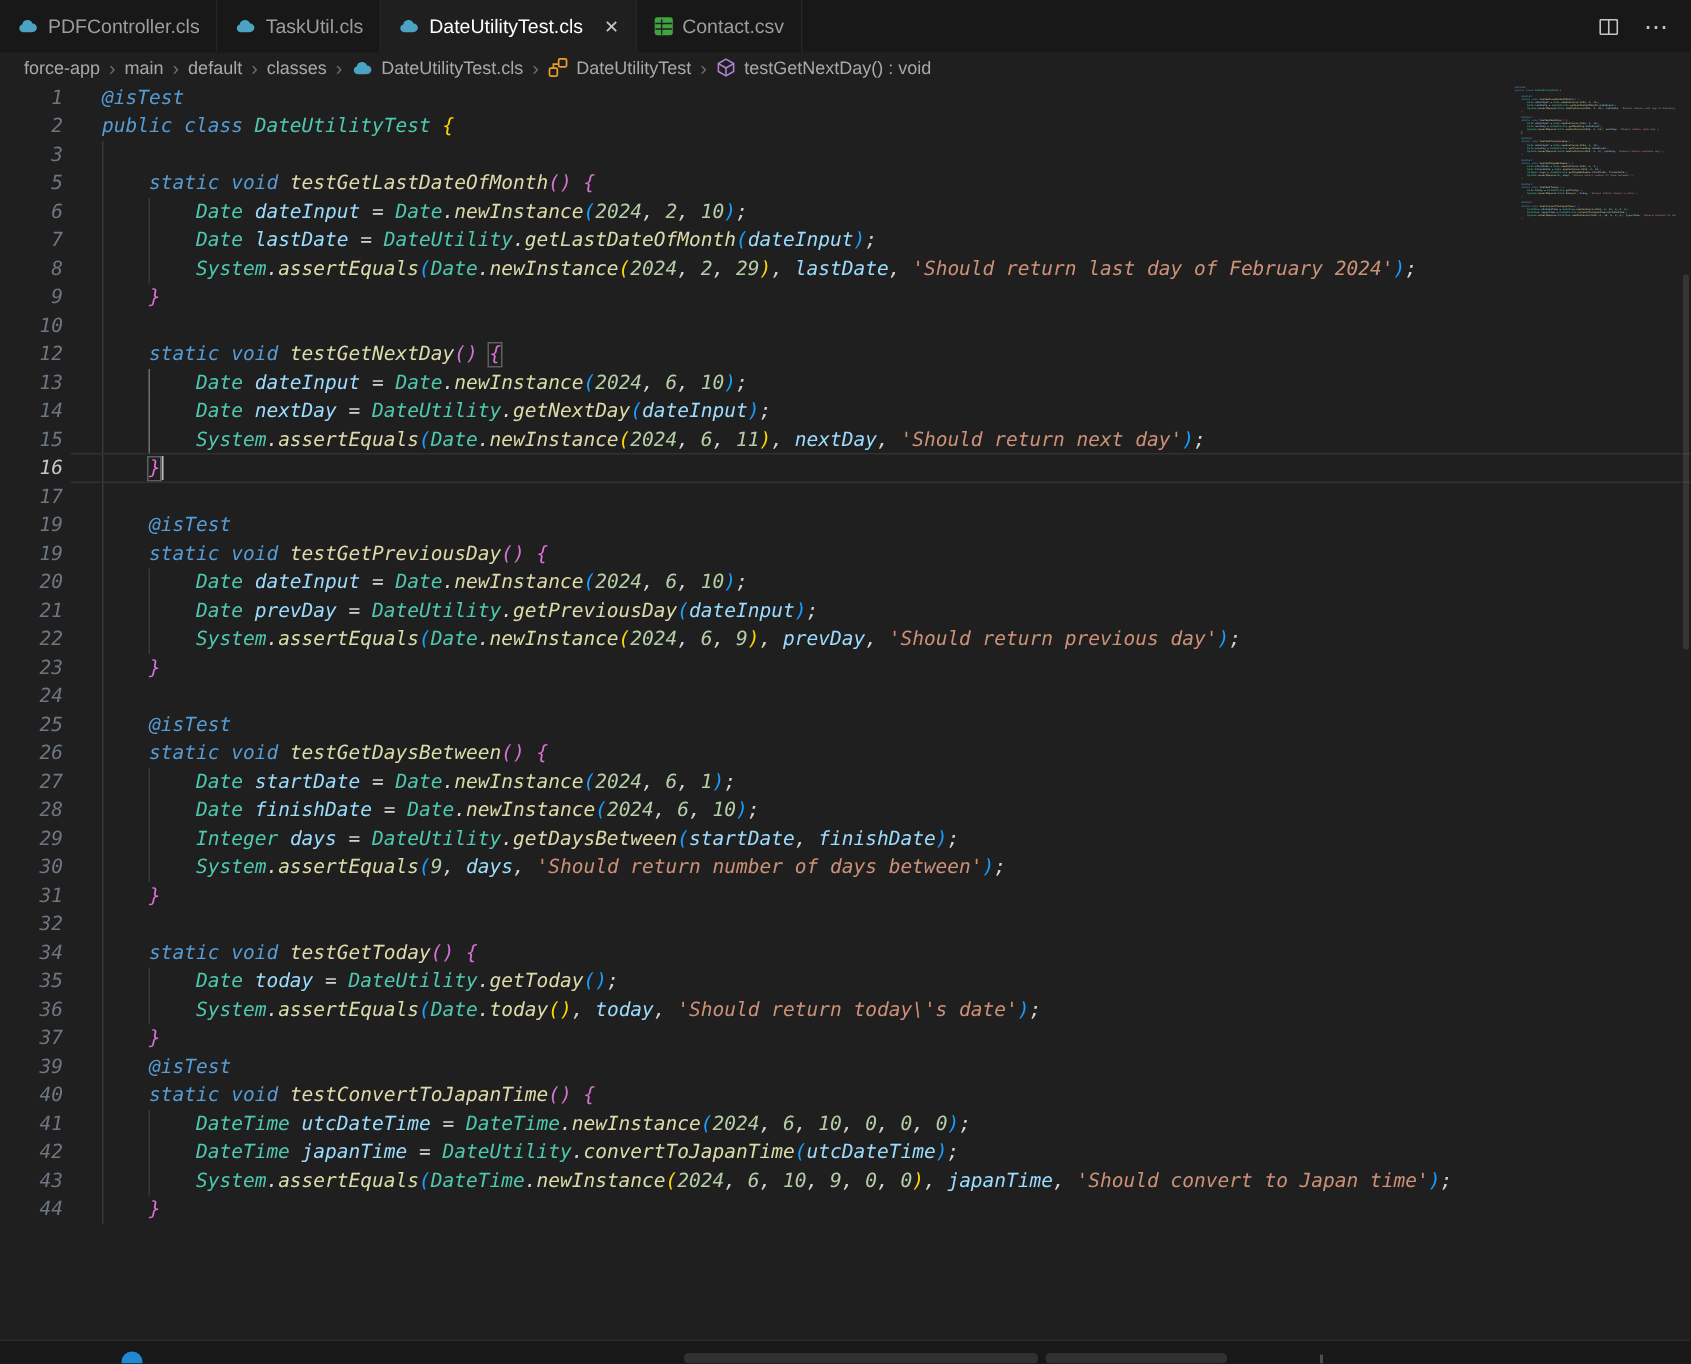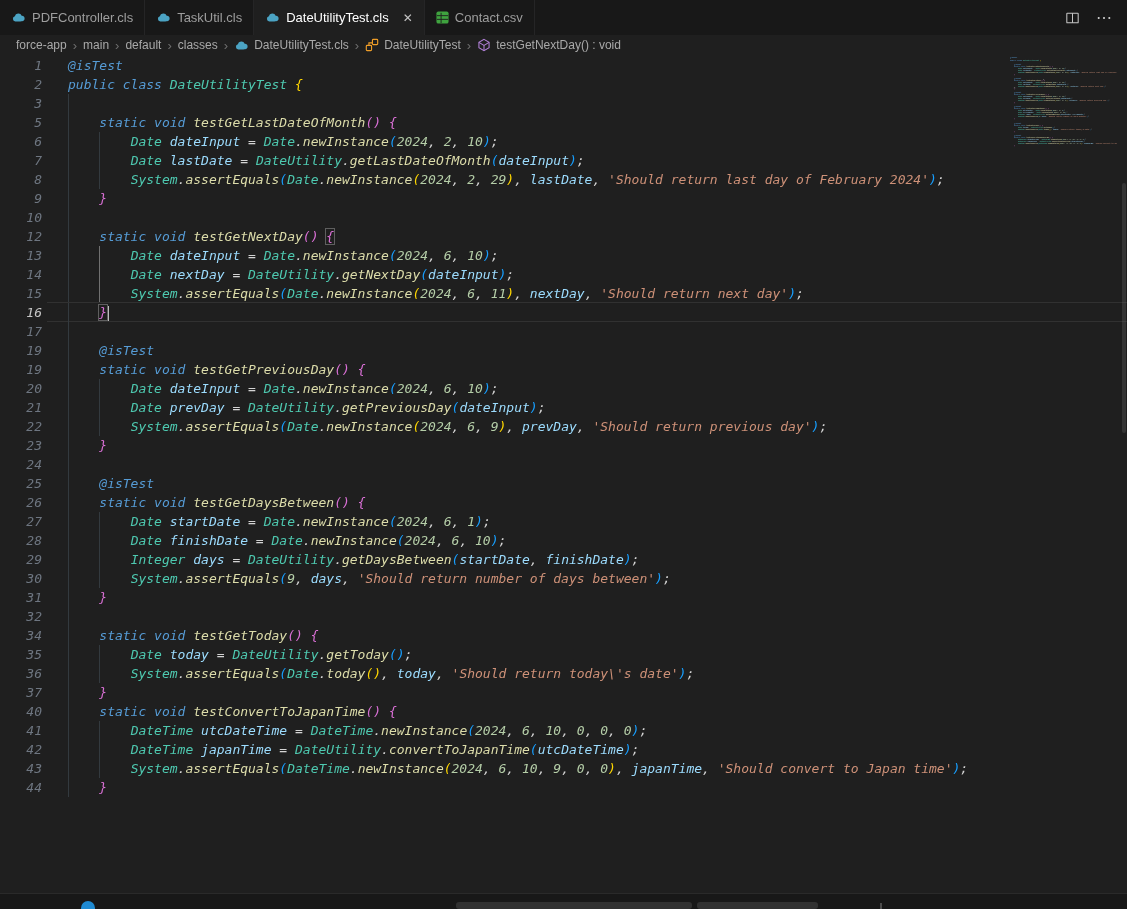--- a/index.html
+++ b/index.html
@@ -187,20 +187,21 @@
       <div class="line"><span class="ln">27</span><span class="guide" style="left: calc(0ch + 68px);"></span><span class="guide" style="left: calc(4ch + 68px);"></span><span class="src"><span class="tk-p">        </span><span class="tk-t">Date</span><span class="tk-p"> </span><span class="tk-v">startDate</span><span class="tk-p"> = </span><span class="tk-t">Date</span><span class="tk-p">.</span><span class="tk-f">newInstance</span><span class="tk-b3">(</span><span class="tk-n">2024</span><span class="tk-p">, </span><span class="tk-n">6</span><span class="tk-p">, </span><span class="tk-n">1</span><span class="tk-b3">)</span><span class="tk-p">;</span></span></div>
       <div class="line"><span class="ln">28</span><span class="guide" style="left: calc(0ch + 68px);"></span><span class="guide" style="left: calc(4ch + 68px);"></span><span class="src"><span class="tk-p">        </span><span class="tk-t">Date</span><span class="tk-p"> </span><span class="tk-v">finishDate</span><span class="tk-p"> = </span><span class="tk-t">Date</span><span class="tk-p">.</span><span class="tk-f">newInstance</span><span class="tk-b3">(</span><span class="tk-n">2024</span><span class="tk-p">, </span><span class="tk-n">6</span><span class="tk-p">, </span><span class="tk-n">10</span><span class="tk-b3">)</span><span class="tk-p">;</span></span></div>
       <div class="line"><span class="ln">29</span><span class="guide" style="left: calc(0ch + 68px);"></span><span class="guide" style="left: calc(4ch + 68px);"></span><span class="src"><span class="tk-p">        </span><span class="tk-t">Integer</span><span class="tk-p"> </span><span class="tk-v">days</span><span class="tk-p"> = </span><span class="tk-t">DateUtility</span><span class="tk-p">.</span><span class="tk-f">getDaysBetween</span><span class="tk-b3">(</span><span class="tk-v">startDate</span><span class="tk-p">, </span><span class="tk-v">finishDate</span><span class="tk-b3">)</span><span class="tk-p">;</span></span></div>
       <div class="line"><span class="ln">30</span><span class="guide" style="left: calc(0ch + 68px);"></span><span class="guide" style="left: calc(4ch + 68px);"></span><span class="src"><span class="tk-p">        </span><span class="tk-t">System</span><span class="tk-p">.</span><span class="tk-f">assertEquals</span><span class="tk-b3">(</span><span class="tk-n">9</span><span class="tk-p">, </span><span class="tk-v">days</span><span class="tk-p">, </span><span class="tk-s">'Should return number of days between'</span><span class="tk-b3">)</span><span class="tk-p">;</span></span></div>
       <div class="line"><span class="ln">31</span><span class="guide" style="left: calc(0ch + 68px);"></span><span class="src"><span class="tk-p">    </span><span class="tk-b2">}</span></span></div>
       <div class="line"><span class="ln">32</span><span class="guide" style="left: calc(0ch + 68px);"></span><span class="src"></span></div>
       <div class="line"><span class="ln">34</span><span class="guide" style="left: calc(0ch + 68px);"></span><span class="src"><span class="tk-p">    </span><span class="tk-k">static</span><span class="tk-p"> </span><span class="tk-k">void</span><span class="tk-p"> </span><span class="tk-f">testGetToday</span><span class="tk-b2">()</span><span class="tk-p"> </span><span class="tk-b2">{</span></span></div>
       <div class="line"><span class="ln">35</span><span class="guide" style="left: calc(0ch + 68px);"></span><span class="guide" style="left: calc(4ch + 68px);"></span><span class="src"><span class="tk-p">        </span><span class="tk-t">Date</span><span class="tk-p"> </span><span class="tk-v">today</span><span class="tk-p"> = </span><span class="tk-t">DateUtility</span><span class="tk-p">.</span><span class="tk-f">getToday</span><span class="tk-b3">()</span><span class="tk-p">;</span></span></div>
       <div class="line"><span class="ln">36</span><span class="guide" style="left: calc(0ch + 68px);"></span><span class="guide" style="left: calc(4ch + 68px);"></span><span class="src"><span class="tk-p">        </span><span class="tk-t">System</span><span class="tk-p">.</span><span class="tk-f">assertEquals</span><span class="tk-b3">(</span><span class="tk-t">Date</span><span class="tk-p">.</span><span class="tk-f">today</span><span class="tk-b1">()</span><span class="tk-p">, </span><span class="tk-v">today</span><span class="tk-p">, </span><span class="tk-s">'Should return today\'s date'</span><span class="tk-b3">)</span><span class="tk-p">;</span></span></div>
       <div class="line"><span class="ln">37</span><span class="guide" style="left: calc(0ch + 68px);"></span><span class="src"><span class="tk-p">    </span><span class="tk-b2">}</span></span></div>
+      <div class="line"><span class="ln">39</span><span class="guide" style="left: calc(0ch + 68px);"></span><span class="src"><span class="tk-p">    </span><span class="tk-k">@isTest</span></span></div>
       <div class="line"><span class="ln">40</span><span class="guide" style="left: calc(0ch + 68px);"></span><span class="src"><span class="tk-p">    </span><span class="tk-k">static</span><span class="tk-p"> </span><span class="tk-k">void</span><span class="tk-p"> </span><span class="tk-f">testConvertToJapanTime</span><span class="tk-b2">()</span><span class="tk-p"> </span><span class="tk-b2">{</span></span></div>
       <div class="line"><span class="ln">41</span><span class="guide" style="left: calc(0ch + 68px);"></span><span class="guide" style="left: calc(4ch + 68px);"></span><span class="src"><span class="tk-p">        </span><span class="tk-t">DateTime</span><span class="tk-p"> </span><span class="tk-v">utcDateTime</span><span class="tk-p"> = </span><span class="tk-t">DateTime</span><span class="tk-p">.</span><span class="tk-f">newInstance</span><span class="tk-b3">(</span><span class="tk-n">2024</span><span class="tk-p">, </span><span class="tk-n">6</span><span class="tk-p">, </span><span class="tk-n">10</span><span class="tk-p">, </span><span class="tk-n">0</span><span class="tk-p">, </span><span class="tk-n">0</span><span class="tk-p">, </span><span class="tk-n">0</span><span class="tk-b3">)</span><span class="tk-p">;</span></span></div>
       <div class="line"><span class="ln">42</span><span class="guide" style="left: calc(0ch + 68px);"></span><span class="guide" style="left: calc(4ch + 68px);"></span><span class="src"><span class="tk-p">        </span><span class="tk-t">DateTime</span><span class="tk-p"> </span><span class="tk-v">japanTime</span><span class="tk-p"> = </span><span class="tk-t">DateUtility</span><span class="tk-p">.</span><span class="tk-f">convertToJapanTime</span><span class="tk-b3">(</span><span class="tk-v">utcDateTime</span><span class="tk-b3">)</span><span class="tk-p">;</span></span></div>
       <div class="line"><span class="ln">43</span><span class="guide" style="left: calc(0ch + 68px);"></span><span class="guide" style="left: calc(4ch + 68px);"></span><span class="src"><span class="tk-p">        </span><span class="tk-t">System</span><span class="tk-p">.</span><span class="tk-f">assertEquals</span><span class="tk-b3">(</span><span class="tk-t">DateTime</span><span class="tk-p">.</span><span class="tk-f">newInstance</span><span class="tk-b1">(</span><span class="tk-n">2024</span><span class="tk-p">, </span><span class="tk-n">6</span><span class="tk-p">, </span><span class="tk-n">10</span><span class="tk-p">, </span><span class="tk-n">9</span><span class="tk-p">, </span><span class="tk-n">0</span><span class="tk-p">, </span><span class="tk-n">0</span><span class="tk-b1">)</span><span class="tk-p">, </span><span class="tk-v">japanTime</span><span class="tk-p">, </span><span class="tk-s">'Should convert to Japan time'</span><span class="tk-b3">)</span><span class="tk-p">;</span></span></div>
       <div class="line"><span class="ln">44</span><span class="guide" style="left: calc(0ch + 68px);"></span><span class="src"><span class="tk-p">    </span><span class="tk-b2">}</span></span></div>
     </div>
   <div class="minimap">
       <div class="mm-inner" id="mm-host"><div style="height: 19px;"><span class="tk-k">@isTest</span></div><div style="height: 19px;"><span class="tk-k">public</span><span class="tk-p"> </span><span class="tk-k">class</span><span class="tk-p"> </span><span class="tk-t">DateUtilityTest</span><span class="tk-p"> </span><span class="tk-b1">{</span></div><div style="height: 19px;"></div><div style="height: 19px;">    <span class="tk-k">@isTest</span></div><div style="height: 19px;">    <span class="tk-k">static</span><span class="tk-p"> </span><span class="tk-k">void</span><span class="tk-p"> </span><span class="tk-f">testGetLastDateOfMonth</span><span class="tk-b2">()</span><span class="tk-p"> </span><span class="tk-b2">{</span></div><div style="height: 19px;">        <span class="tk-t">Date</span><span class="tk-p"> </span><span class="tk-v">dateInput</span><span class="tk-p"> = </span><span class="tk-t">Date</span><span class="tk-p">.</span><span class="tk-f">newInstance</span><span class="tk-b3">(</span><span class="tk-n">2024</span><span class="tk-p">, </span><span class="tk-n">2</span><span class="tk-p">, </span><span class="tk-n">10</span><span class="tk-b3">)</span><span class="tk-p">;</span></div><div style="height: 19px;">        <span class="tk-t">Date</span><span class="tk-p"> </span><span class="tk-v">lastDate</span><span class="tk-p"> = </span><span class="tk-t">DateUtility</span><span class="tk-p">.</span><span class="tk-f">getLastDateOfMonth</span><span class="tk-b3">(</span><span class="tk-v">dateInput</span><span class="tk-b3">)</span><span class="tk-p">;</span></div><div style="height: 19px;">        <span class="tk-t">System</span><span class="tk-p">.</span><span class="tk-f">assertEquals</span><span class="tk-b3">(</span><span class="tk-t">Date</span><span class="tk-p">.</span><span class="tk-f">newInstance</span><span class="tk-b1">(</span><span class="tk-n">2024</span><span class="tk-p">, </span><span class="tk-n">2</span><span class="tk-p">, </span><span class="tk-n">29</span><span class="tk-b1">)</span><span class="tk-p">, </span><span class="tk-v">lastDate</span><span class="tk-p">, </span><span class="tk-s">'Should return last day of February 2024'</span></div><div style="height: 19px;">    <span class="tk-b2">}</span></div><div style="height: 19px;"></div><div style="height: 19px;">    <span class="tk-k">@isTest</span></div><div style="height: 19px;">    <span class="tk-k">static</span><span class="tk-p"> </span><span class="tk-k">void</span><span class="tk-p"> </span><span class="tk-f">testGetNextDay</span><span class="tk-b2">()</span><span class="tk-p"> </span><span class="tk-b2 tk-match">{</span></div><div style="height: 19px;">        <span class="tk-t">Date</span><span class="tk-p"> </span><span class="tk-v">dateInput</span><span class="tk-p"> = </span><span class="tk-t">Date</span><span class="tk-p">.</span><span class="tk-f">newInstance</span><span class="tk-b3">(</span><span class="tk-n">2024</span><span class="tk-p">, </span><span class="tk-n">6</span><span class="tk-p">, </span><span class="tk-n">10</span><span class="tk-b3">)</span><span class="tk-p">;</span></div><div style="height: 19px;">        <span class="tk-t">Date</span><span class="tk-p"> </span><span class="tk-v">nextDay</span><span class="tk-p"> = </span><span class="tk-t">DateUtility</span><span class="tk-p">.</span><span class="tk-f">getNextDay</span><span class="tk-b3">(</span><span class="tk-v">dateInput</span><span class="tk-b3">)</span><span class="tk-p">;</span></div><div style="height: 19px;">        <span class="tk-t">System</span><span class="tk-p">.</span><span class="tk-f">assertEquals</span><span class="tk-b3">(</span><span class="tk-t">Date</span><span class="tk-p">.</span><span class="tk-f">newInstance</span><span class="tk-b1">(</span><span class="tk-n">2024</span><span class="tk-p">, </span><span class="tk-n">6</span><span class="tk-p">, </span><span class="tk-n">11</span><span class="tk-b1">)</span><span class="tk-p">, </span><span class="tk-v">nextDay</span><span class="tk-p">, </span><span class="tk-s">'Should return next day'</span><span class="tk-b3">)</span><span class="tk-p">;</span></div><div style="height: 19px;">    <span class="tk-b2 tk-match">}</span></div><div style="height: 19px;"></div><div style="height: 19px;">    <span class="tk-k">@isTest</span></div><div style="height: 19px;">    <span class="tk-k">static</span><span class="tk-p"> </span><span class="tk-k">void</span><span class="tk-p"> </span><span class="tk-f">testGetPreviousDay</span><span class="tk-b2">()</span><span class="tk-p"> </span><span class="tk-b2">{</span></div><div style="height: 19px;">        <span class="tk-t">Date</span><span class="tk-p"> </span><span class="tk-v">dateInput</span><span class="tk-p"> = </span><span class="tk-t">Date</span><span class="tk-p">.</span><span class="tk-f">newInstance</span><span class="tk-b3">(</span><span class="tk-n">2024</span><span class="tk-p">, </span><span class="tk-n">6</span><span class="tk-p">, </span><span class="tk-n">10</span><span class="tk-b3">)</span><span class="tk-p">;</span></div><div style="height: 19px;">        <span class="tk-t">Date</span><span class="tk-p"> </span><span class="tk-v">prevDay</span><span class="tk-p"> = </span><span class="tk-t">DateUtility</span><span class="tk-p">.</span><span class="tk-f">getPreviousDay</span><span class="tk-b3">(</span><span class="tk-v">dateInput</span><span class="tk-b3">)</span><span class="tk-p">;</span></div><div style="height: 19px;">        <span class="tk-t">System</span><span class="tk-p">.</span><span class="tk-f">assertEquals</span><span class="tk-b3">(</span><span class="tk-t">Date</span><span class="tk-p">.</span><span class="tk-f">newInstance</span><span class="tk-b1">(</span><span class="tk-n">2024</span><span class="tk-p">, </span><span class="tk-n">6</span><span class="tk-p">, </span><span class="tk-n">9</span><span class="tk-b1">)</span><span class="tk-p">, </span><span class="tk-v">prevDay</span><span class="tk-p">, </span><span class="tk-s">'Should return previous day'</span><span class="tk-b3">)</span><span class="tk-p">;</span></div><div style="height: 19px;">    <span class="tk-b2">}</span></div><div style="height: 19px;"></div><div style="height: 19px;">    <span class="tk-k">@isTest</span></div><div style="height: 19px;">    <span class="tk-k">static</span><span class="tk-p"> </span><span class="tk-k">void</span><span class="tk-p"> </span><span class="tk-f">testGetDaysBetween</span><span class="tk-b2">()</span><span class="tk-p"> </span><span class="tk-b2">{</span></div><div style="height: 19px;">        <span class="tk-t">Date</span><span class="tk-p"> </span><span class="tk-v">startDate</span><span class="tk-p"> = </span><span class="tk-t">Date</span><span class="tk-p">.</span><span class="tk-f">newInstance</span><span class="tk-b3">(</span><span class="tk-n">2024</span><span class="tk-p">, </span><span class="tk-n">6</span><span class="tk-p">, </span><span class="tk-n">1</span><span class="tk-b3">)</span><span class="tk-p">;</span></div><div style="height: 19px;">        <span class="tk-t">Date</span><span class="tk-p"> </span><span class="tk-v">finishDate</span><span class="tk-p"> = </span><span class="tk-t">Date</span><span class="tk-p">.</span><span class="tk-f">newInstance</span><span class="tk-b3">(</span><span class="tk-n">2024</span><span class="tk-p">, </span><span class="tk-n">6</span><span class="tk-p">, </span><span class="tk-n">10</span><span class="tk-b3">)</span><span class="tk-p">;</span></div><div style="height: 19px;">        <span class="tk-t">Integer</span><span class="tk-p"> </span><span class="tk-v">days</span><span class="tk-p"> = </span><span class="tk-t">DateUtility</span><span class="tk-p">.</span><span class="tk-f">getDaysBetween</span><span class="tk-b3">(</span><span class="tk-v">startDate</span><span class="tk-p">, </span><span class="tk-v">finishDate</span><span class="tk-b3">)</span><span class="tk-p">;</span></div><div style="height: 19px;">        <span class="tk-t">System</span><span class="tk-p">.</span><span class="tk-f">assertEquals</span><span class="tk-b3">(</span><span class="tk-n">9</span><span class="tk-p">, </span><span class="tk-v">days</span><span class="tk-p">, </span><span class="tk-s">'Should return number of days between'</span><span class="tk-b3">)</span><span class="tk-p">;</span></div><div style="height: 19px;">    <span class="tk-b2">}</span></div><div style="height: 19px;"></div><div style="height: 19px;">    <span class="tk-k">@isTest</span></div><div style="height: 19px;">    <span class="tk-k">static</span><span class="tk-p"> </span><span class="tk-k">void</span><span class="tk-p"> </span><span class="tk-f">testGetToday</span><span class="tk-b2">()</span><span class="tk-p"> </span><span class="tk-b2">{</span></div><div style="height: 19px;">        <span class="tk-t">Date</span><span class="tk-p"> </span><span class="tk-v">today</span><span class="tk-p"> = </span><span class="tk-t">DateUtility</span><span class="tk-p">.</span><span class="tk-f">getToday</span><span class="tk-b3">()</span><span class="tk-p">;</span></div><div style="height: 19px;">        <span class="tk-t">System</span><span class="tk-p">.</span><span class="tk-f">assertEquals</span><span class="tk-b3">(</span><span class="tk-t">Date</span><span class="tk-p">.</span><span class="tk-f">today</span><span class="tk-b1">()</span><span class="tk-p">, </span><span class="tk-v">today</span><span class="tk-p">, </span><span class="tk-s">'Should return today\'s date'</span><span class="tk-b3">)</span><span class="tk-p">;</span></div><div style="height: 19px;">    <span class="tk-b2">}</span></div><div style="height: 19px;"></div><div style="height: 19px;">    <span class="tk-k">@isTest</span></div><div style="height: 19px;">    <span class="tk-k">static</span><span class="tk-p"> </span><span class="tk-k">void</span><span class="tk-p"> </span><span class="tk-f">testConvertToJapanTime</span><span class="tk-b2">()</span><span class="tk-p"> </span><span class="tk-b2">{</span></div><div style="height: 19px;">        <span class="tk-t">DateTime</span><span class="tk-p"> </span><span class="tk-v">utcDateTime</span><span class="tk-p"> = </span><span class="tk-t">DateTime</span><span class="tk-p">.</span><span class="tk-f">newInstance</span><span class="tk-b3">(</span><span class="tk-n">2024</span><span class="tk-p">, </span><span class="tk-n">6</span><span class="tk-p">, </span><span class="tk-n">10</span><span class="tk-p">, </span><span class="tk-n">0</span><span class="tk-p">, </span><span class="tk-n">0</span><span class="tk-p">, </span><span class="tk-n">0</span><span class="tk-b3">)</span><span class="tk-p">;</span></div><div style="height: 19px;">        <span class="tk-t">DateTime</span><span class="tk-p"> </span><span class="tk-v">japanTime</span><span class="tk-p"> = </span><span class="tk-t">DateUtility</span><span class="tk-p">.</span><span class="tk-f">convertToJapanTime</span><span class="tk-b3">(</span><span class="tk-v">utcDateTime</span><span class="tk-b3">)</span><span class="tk-p">;</span></div><div style="height: 19px;">        <span class="tk-t">System</span><span class="tk-p">.</span><span class="tk-f">assertEquals</span><span class="tk-b3">(</span><span class="tk-t">DateTime</span><span class="tk-p">.</span><span class="tk-f">newInstance</span><span class="tk-b1">(</span><span class="tk-n">2024</span><span class="tk-p">, </span><span class="tk-n">6</span><span class="tk-p">, </span><span class="tk-n">10</span><span class="tk-p">, </span><span class="tk-n">9</span><span class="tk-p">, </span><span class="tk-n">0</span><span class="tk-p">, </span><span class="tk-n">0</span><span class="tk-b1">)</span><span class="tk-p">, </span><span class="tk-v">japanTime</span><span class="tk-p">, </span><span class="tk-s">'Should convert to Japan time'</span></div><div style="height: 19px;">    <span class="tk-b2">}</span></div></div>
     </div>
   <div class="vscrollbar"></div>

